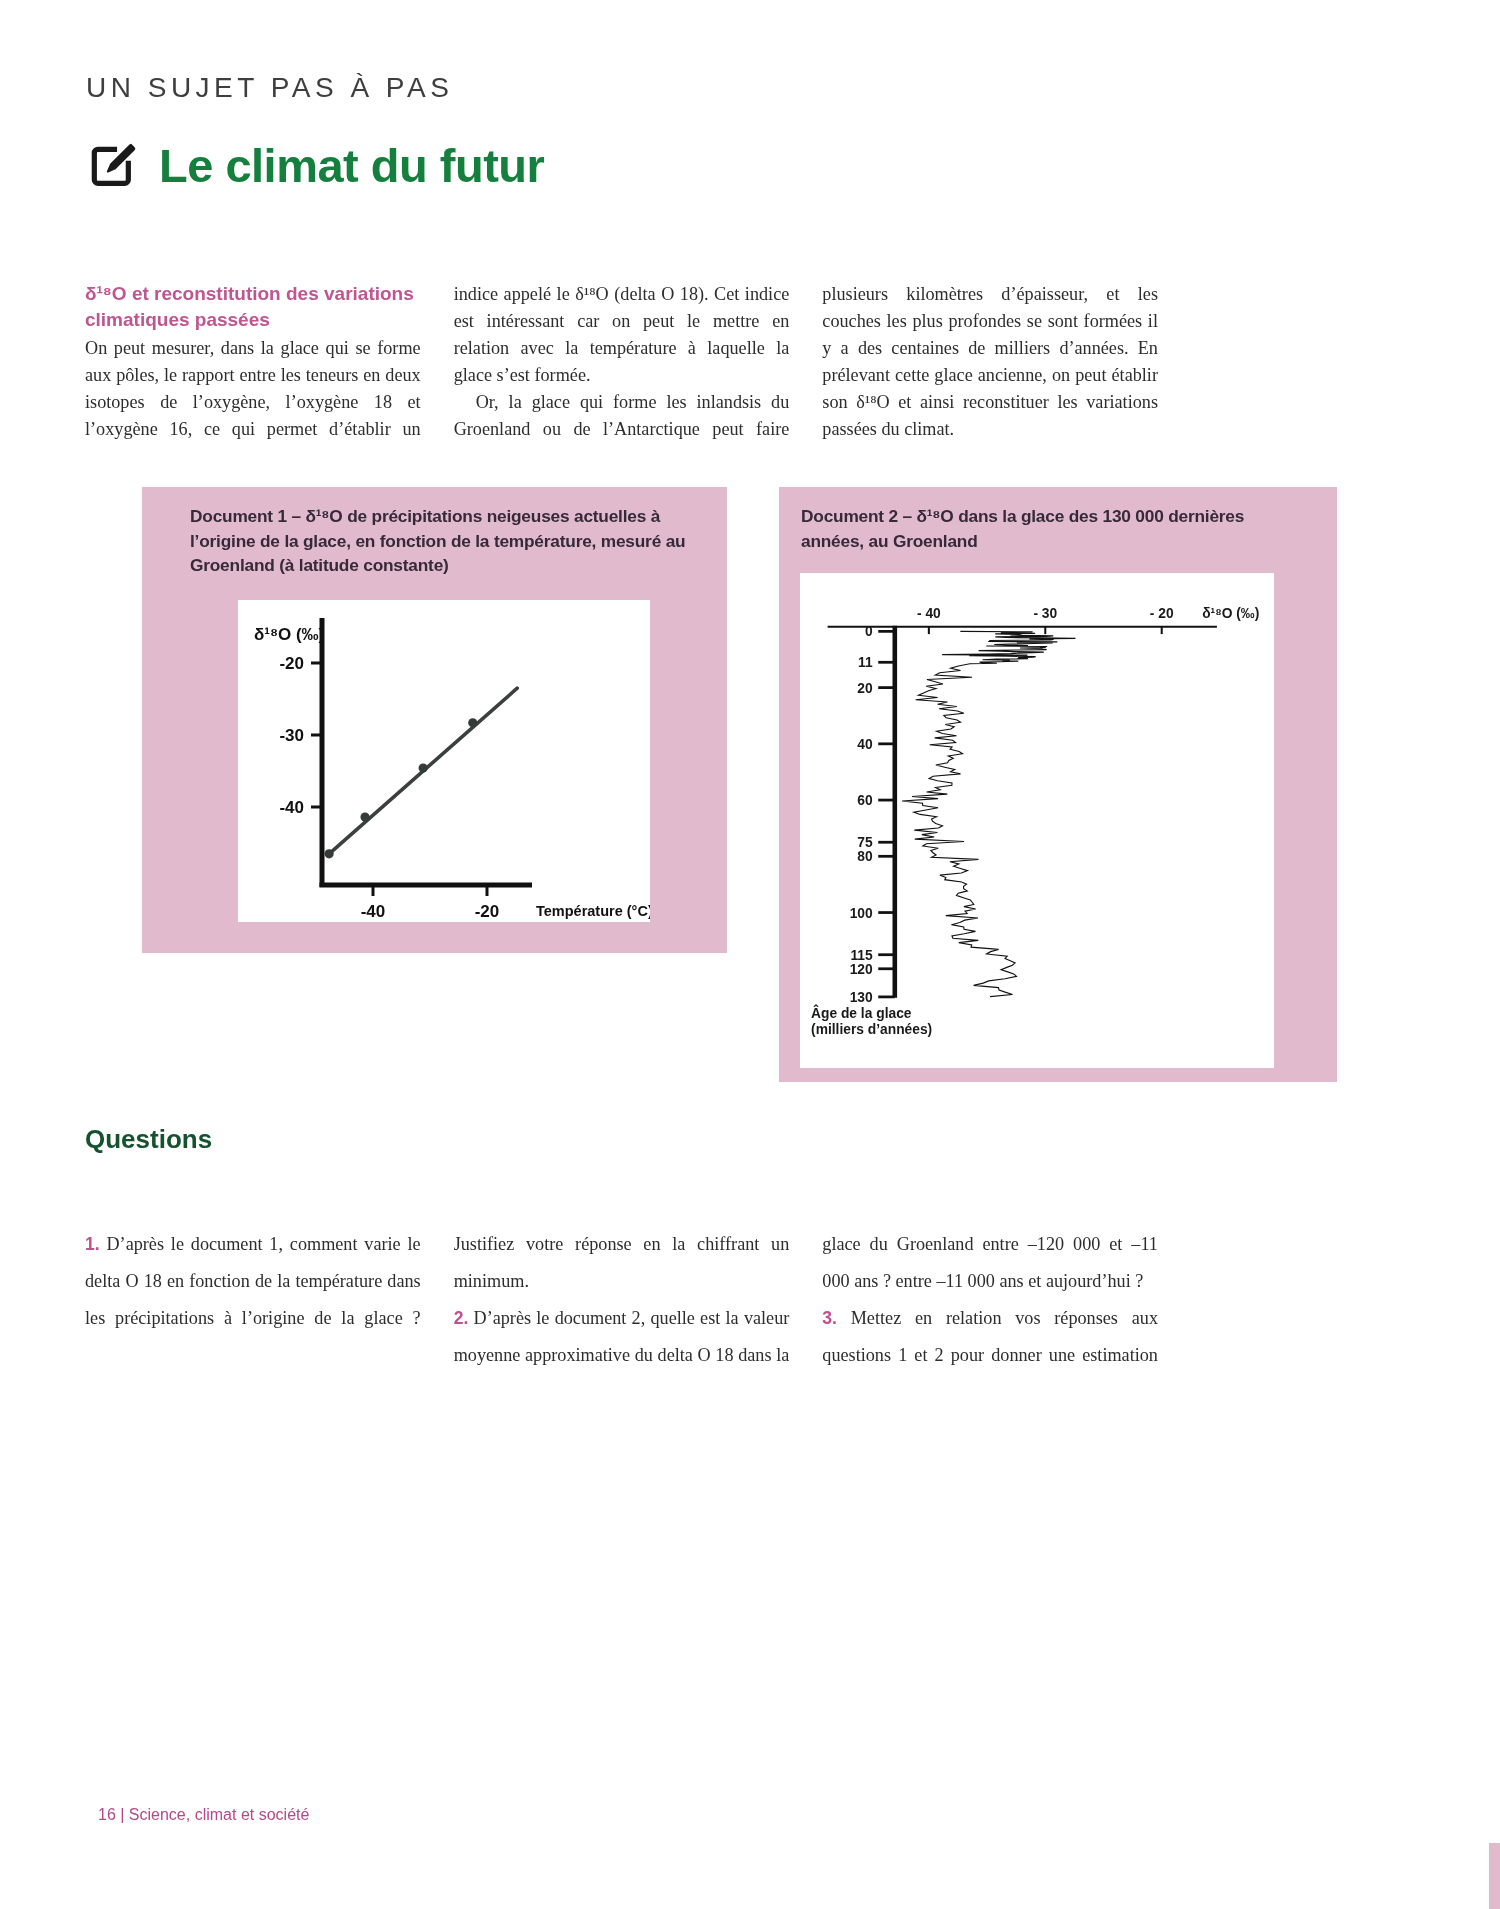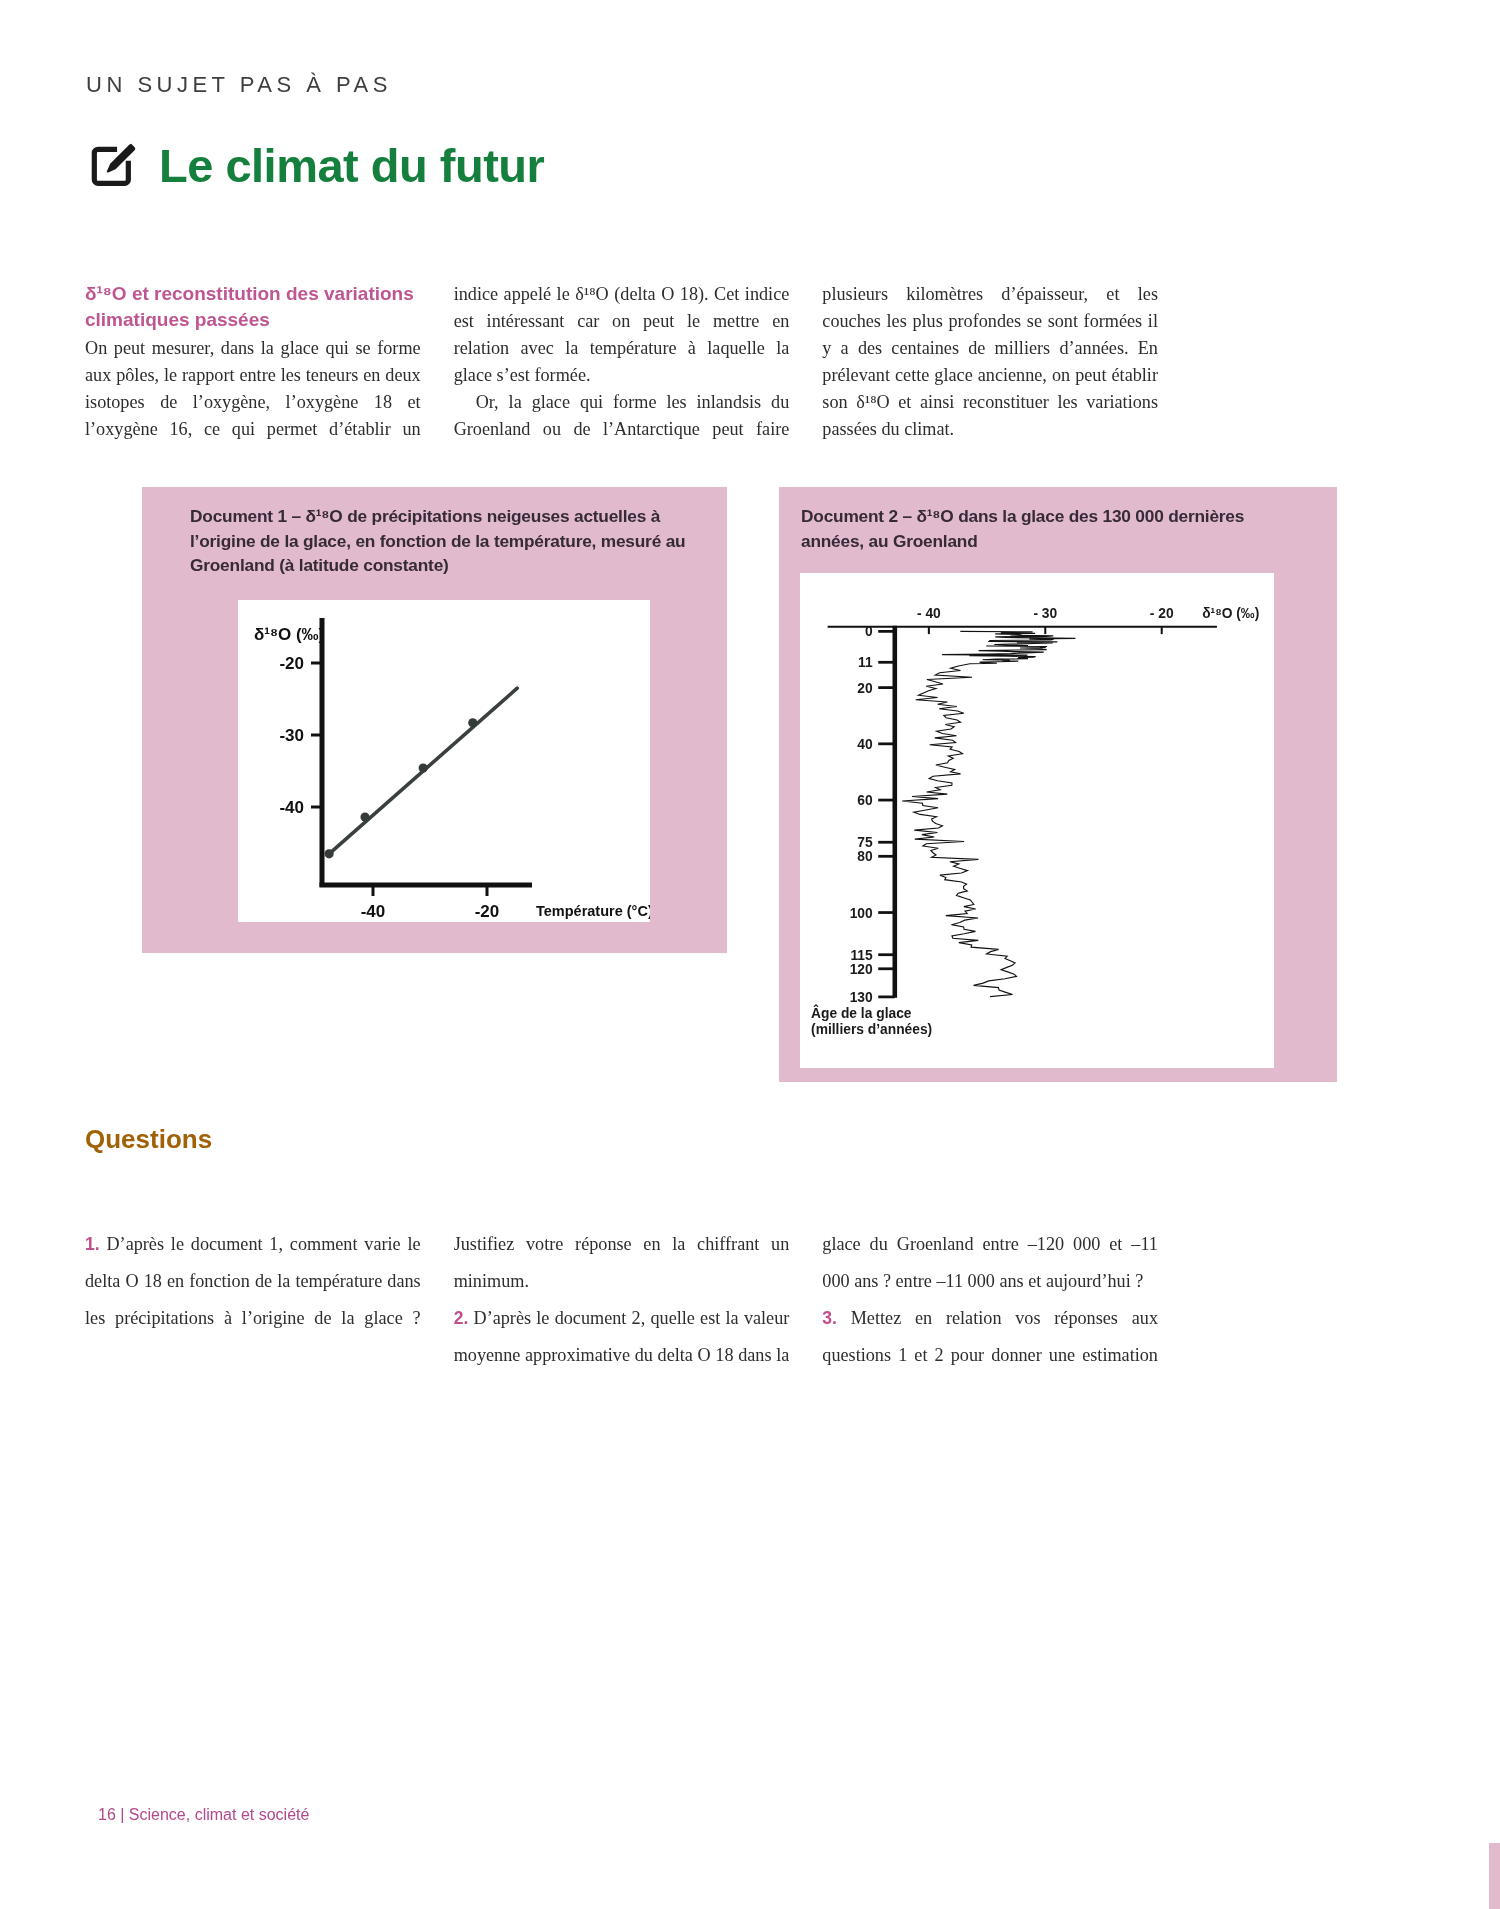--- a/index.html
+++ b/index.html
@@ -6,21 +6,21 @@
   html,body { overflow:hidden; }
   body {
     width:1500px; height:1909px; background:#ffffff;
     font-family:"Liberation Sans", sans-serif;
     position:relative;
   }
   .page { position:absolute; inset:0; background:#fff; }
 
   .kicker {
     position:absolute; left:86px; top:72px;
-    font-size:22px; letter-spacing:4.5px; color:#3e3e3e; font-weight:400;
+    font-size:28px; letter-spacing:4.5px; color:#3e3e3e; font-weight:400;
   }
 
   .title-row { position:absolute; left:85px; top:138px; display:flex; align-items:center; gap:22px; }
   .title-icon svg { width:52px; height:52px; display:block; }
   h1.title { font-size:47px; font-weight:bold; color:#15803d; letter-spacing:-0.5px; }
 
   .intro {
     position:absolute; left:85px; top:281px; width:1073px; height:170px;
     column-count:3; column-gap:33px; column-fill:auto; overflow:hidden;
     font-family:"Liberation Serif", serif; font-size:18.2px; line-height:27px;
@@ -43,21 +43,21 @@
   .doc2 h3 { left:22px; top:17px; width:500px; }
   .chartbox { position:absolute; background:#ffffff; }
   .doc1 .chartbox { left:96px;  top:113px; width:412px; height:322px; }
   .doc2 .chartbox { left:21px;  top:86px;  width:474px; height:495px; }
   .chartbox svg { display:block; width:100%; height:100%; }
 
   .t1 { font:bold 17px "Liberation Sans", sans-serif; fill:#111; }
   .t2 { font:bold 14.5px "Liberation Sans", sans-serif; fill:#111; }
   .t3 { font:bold 15px "Liberation Sans", sans-serif; fill:#1a1a1a; }
 
-  .q-heading { position:absolute; left:85px; top:1124px; font-size:26px; font-weight:bold; color:#a16207; }
+  .q-heading { position:absolute; left:85px; top:1124px; font-size:26px; font-weight:bold; color:#14532d; }
   .q-cols {
     position:absolute; left:85px; top:1226px; width:1073px; height:172px;
     column-count:3; column-gap:33px; column-fill:auto; overflow:hidden;
     font-family:"Liberation Serif", serif; font-size:18.2px; line-height:37px;
     color:#2d2d2d; text-align:justify;
   }
   .qnum { color:#c04f8d; font-weight:bold; font-family:"Liberation Sans", sans-serif; font-size:17.5px; }
 
   .footer { position:absolute; left:98px; top:1806px; font-size:16px; color:#b5478c; }
   .edge-tab { position:absolute; left:1489px; top:1843px; width:11px; height:66px; background:#e1bacd; }

